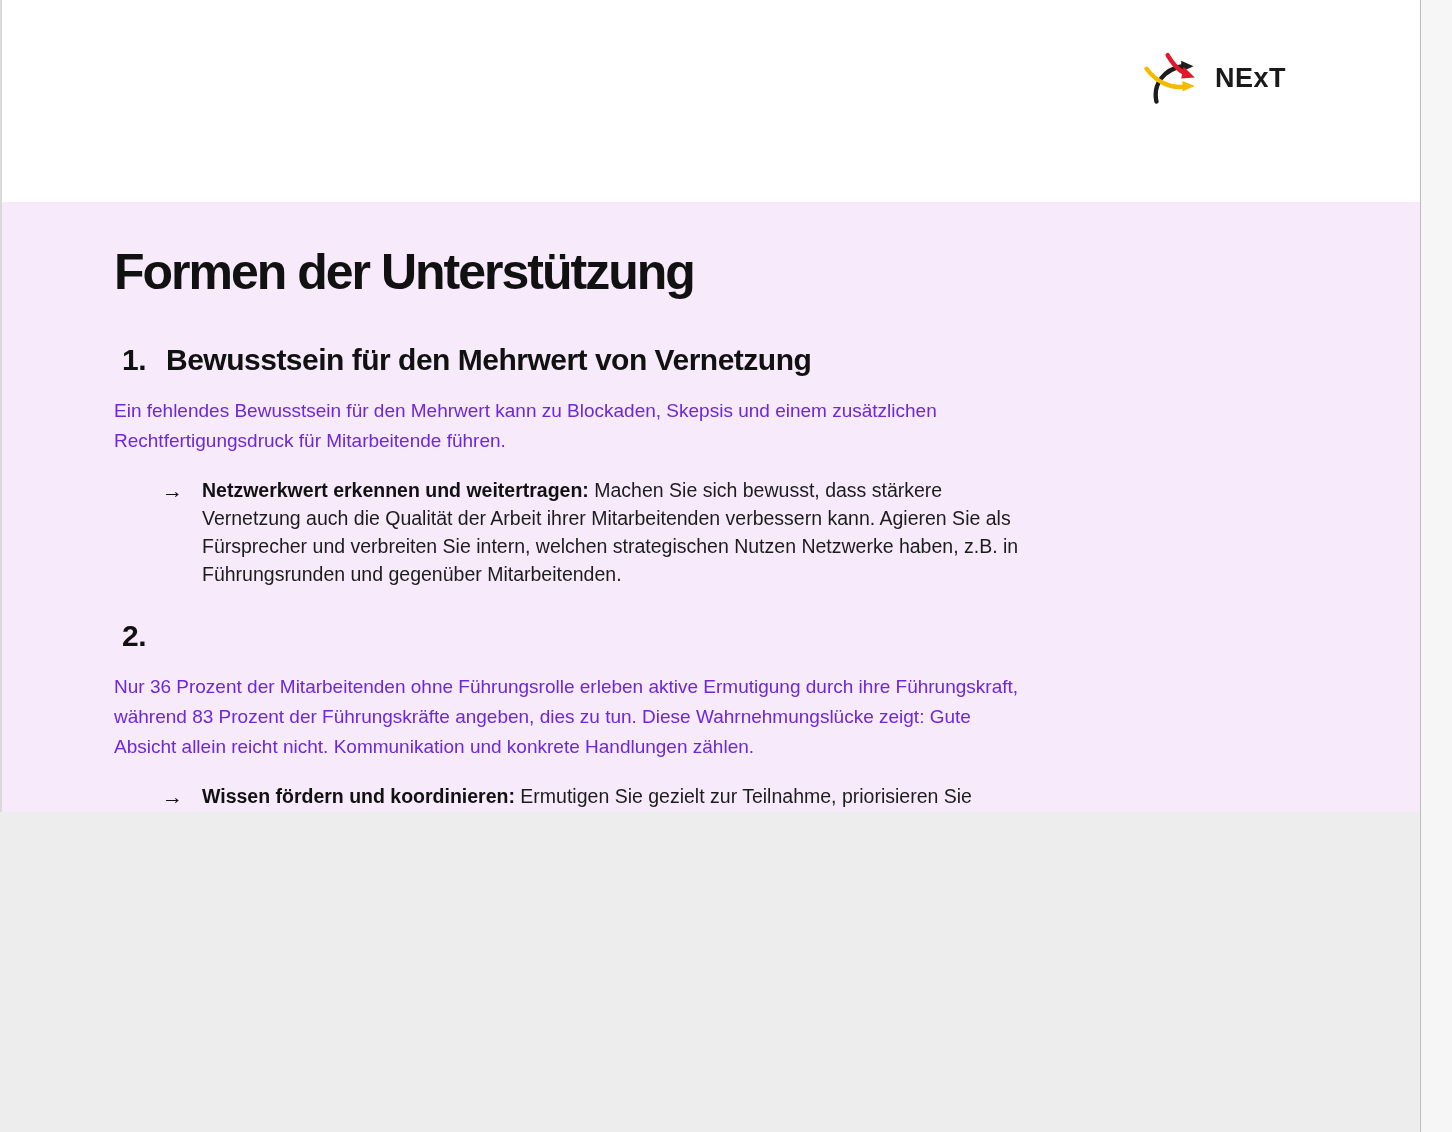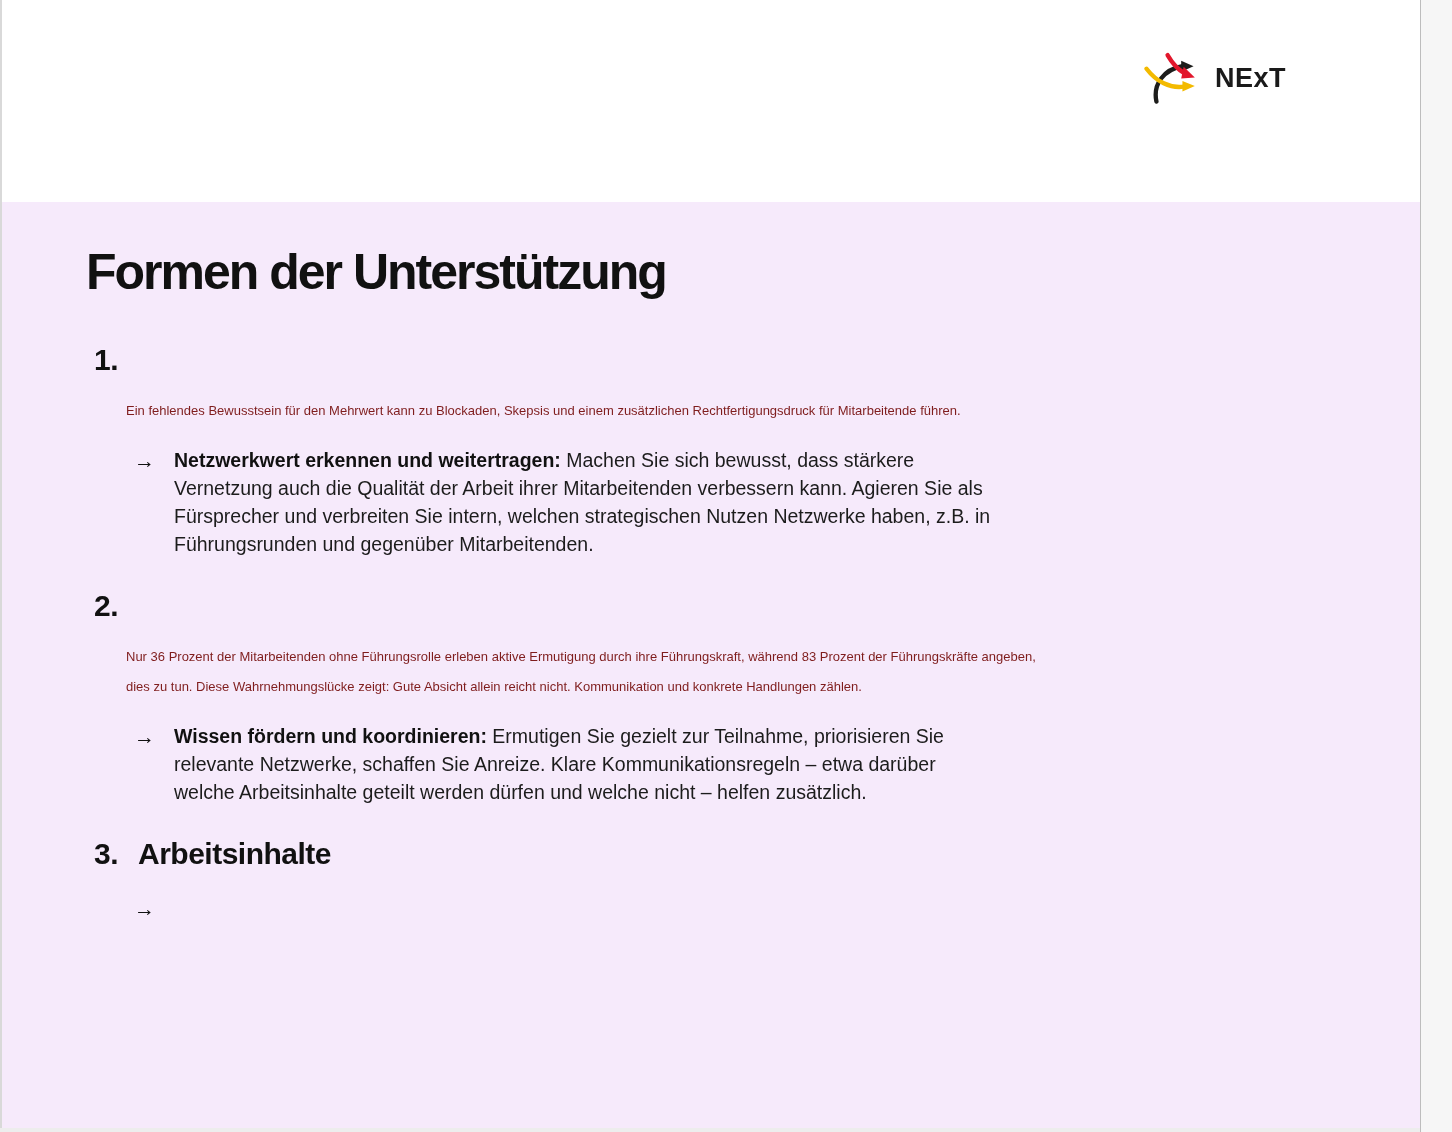--- a/index.html
+++ b/index.html
@@ -6,21 +6,21 @@
   html, body { width: 1452px; height: 1132px; overflow: hidden; }
   body {
     background: #ededed;
     font-family: "Liberation Sans", sans-serif;
     color: #141414;
   }
   .viewport { display: flex; width: 1452px; height: 1132px; }
 
   .page {
     width: 1420px;
-    height: 1128px;
+    height: 812px;
     border-left: 2px solid #d9d9d9;
     display: flex;
     flex-direction: column;
     background: #f6eafb;
     overflow: hidden;
   }
   .right-gutter {
     flex: 1;
     height: 1132px;
     background: #f6f6f6;
@@ -44,21 +44,21 @@
   .logo-icon { width: 62px; height: 52px; }
   .logo-text {
     font-size: 27px;
     font-weight: 700;
     letter-spacing: 0.5px;
     color: #1a1a1a;
   }
 
   .page-content {
     flex: 1;
-    padding: 40px 0 0 84px;
+    padding: 40px 0 0 112px;
     overflow: hidden;
   }
   .page-title {
     font-size: 50px;
     line-height: 60px;
     font-weight: 800;
     letter-spacing: -2px;
     color: #111111;
     margin: 0 0 38px 0;
   }
@@ -68,25 +68,24 @@
     font-size: 30px;
     line-height: 40px;
     font-weight: 700;
     letter-spacing: -0.5px;
     color: #111111;
     margin: 28px 0 16px 0;
   }
   .sec-heading.first { margin-top: 0; }
   .sec-num { width: 44px; flex-shrink: 0; }
   .sec-para {
-    font-size: 13px;
+    font-size: 19px;
     line-height: 30px;
     max-width: 910px;
-    color: #7f1d1d;
-    margin-left: 40px;
+    color: #6d28d9;
   }
   .bullet {
     display: flex;
     margin-top: 20px;
     padding-left: 48px;
     align-items: flex-start;
   }
   .bullet-arrow {
     width: 40px;
     flex-shrink: 0;
@@ -125,20 +124,21 @@
         <span class="logo-text">NExT</span>
       </div>
     </header>
 
     <main class="page-content">
       <h1 class="page-title">Formen der Unterstützung</h1>
 
       <section>
         <h2 class="sec-heading first">
           <span class="sec-num">1.</span>
+          <span class="sec-title">Bewusstsein für den Mehrwert von Vernetzung</span>
         </h2>
         <p class="sec-para">Ein fehlendes Bewusstsein für den Mehrwert kann zu Blockaden, Skepsis und einem zusätzlichen Rechtfertigungsdruck für Mitarbeitende führen.</p>
         <div class="bullet">
           <span class="bullet-arrow">→</span>
           <p class="bullet-text"><strong>Netzwerkwert erkennen und weitertragen:</strong><span> Machen Sie sich bewusst, dass stärkere Vernetzung auch die Qualität der Arbeit ihrer Mitarbeitenden verbessern kann. Agieren Sie als Fürsprecher und verbreiten Sie intern, welchen strategischen Nutzen Netzwerke haben, z.B. in Führungsrunden und gegenüber Mitarbeitenden.</span></p>
         </div>
       </section>
 
       <section>
         <h2 class="sec-heading">

